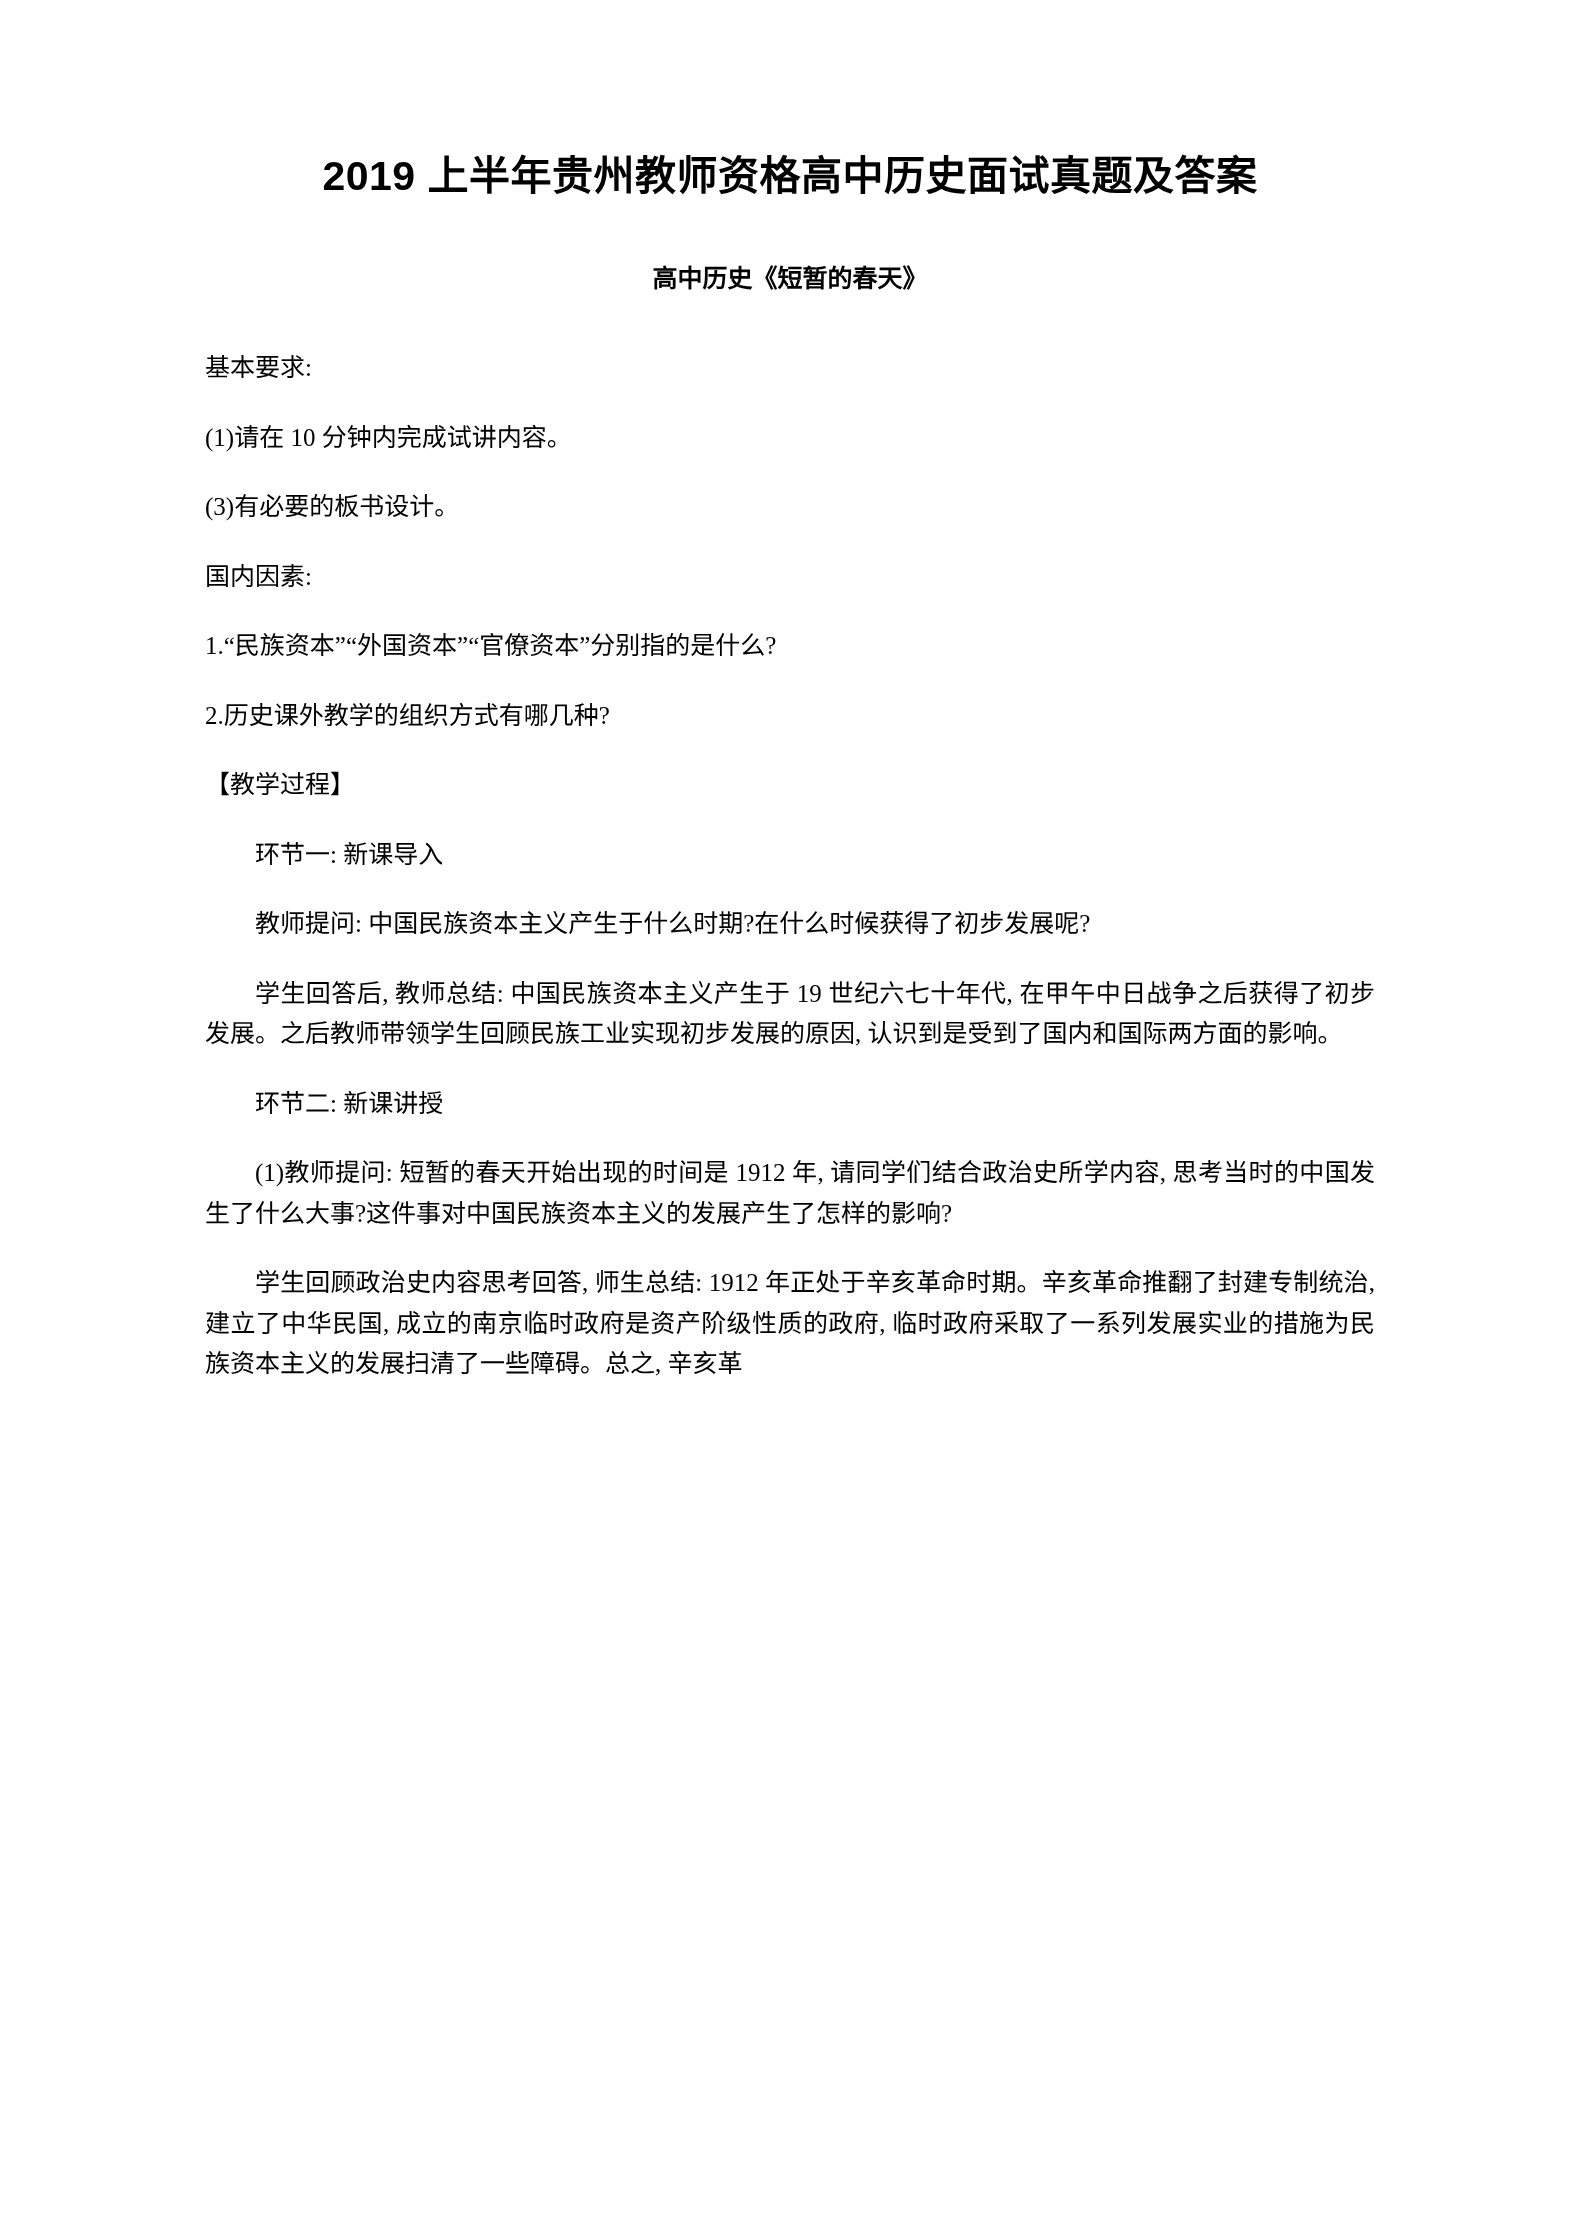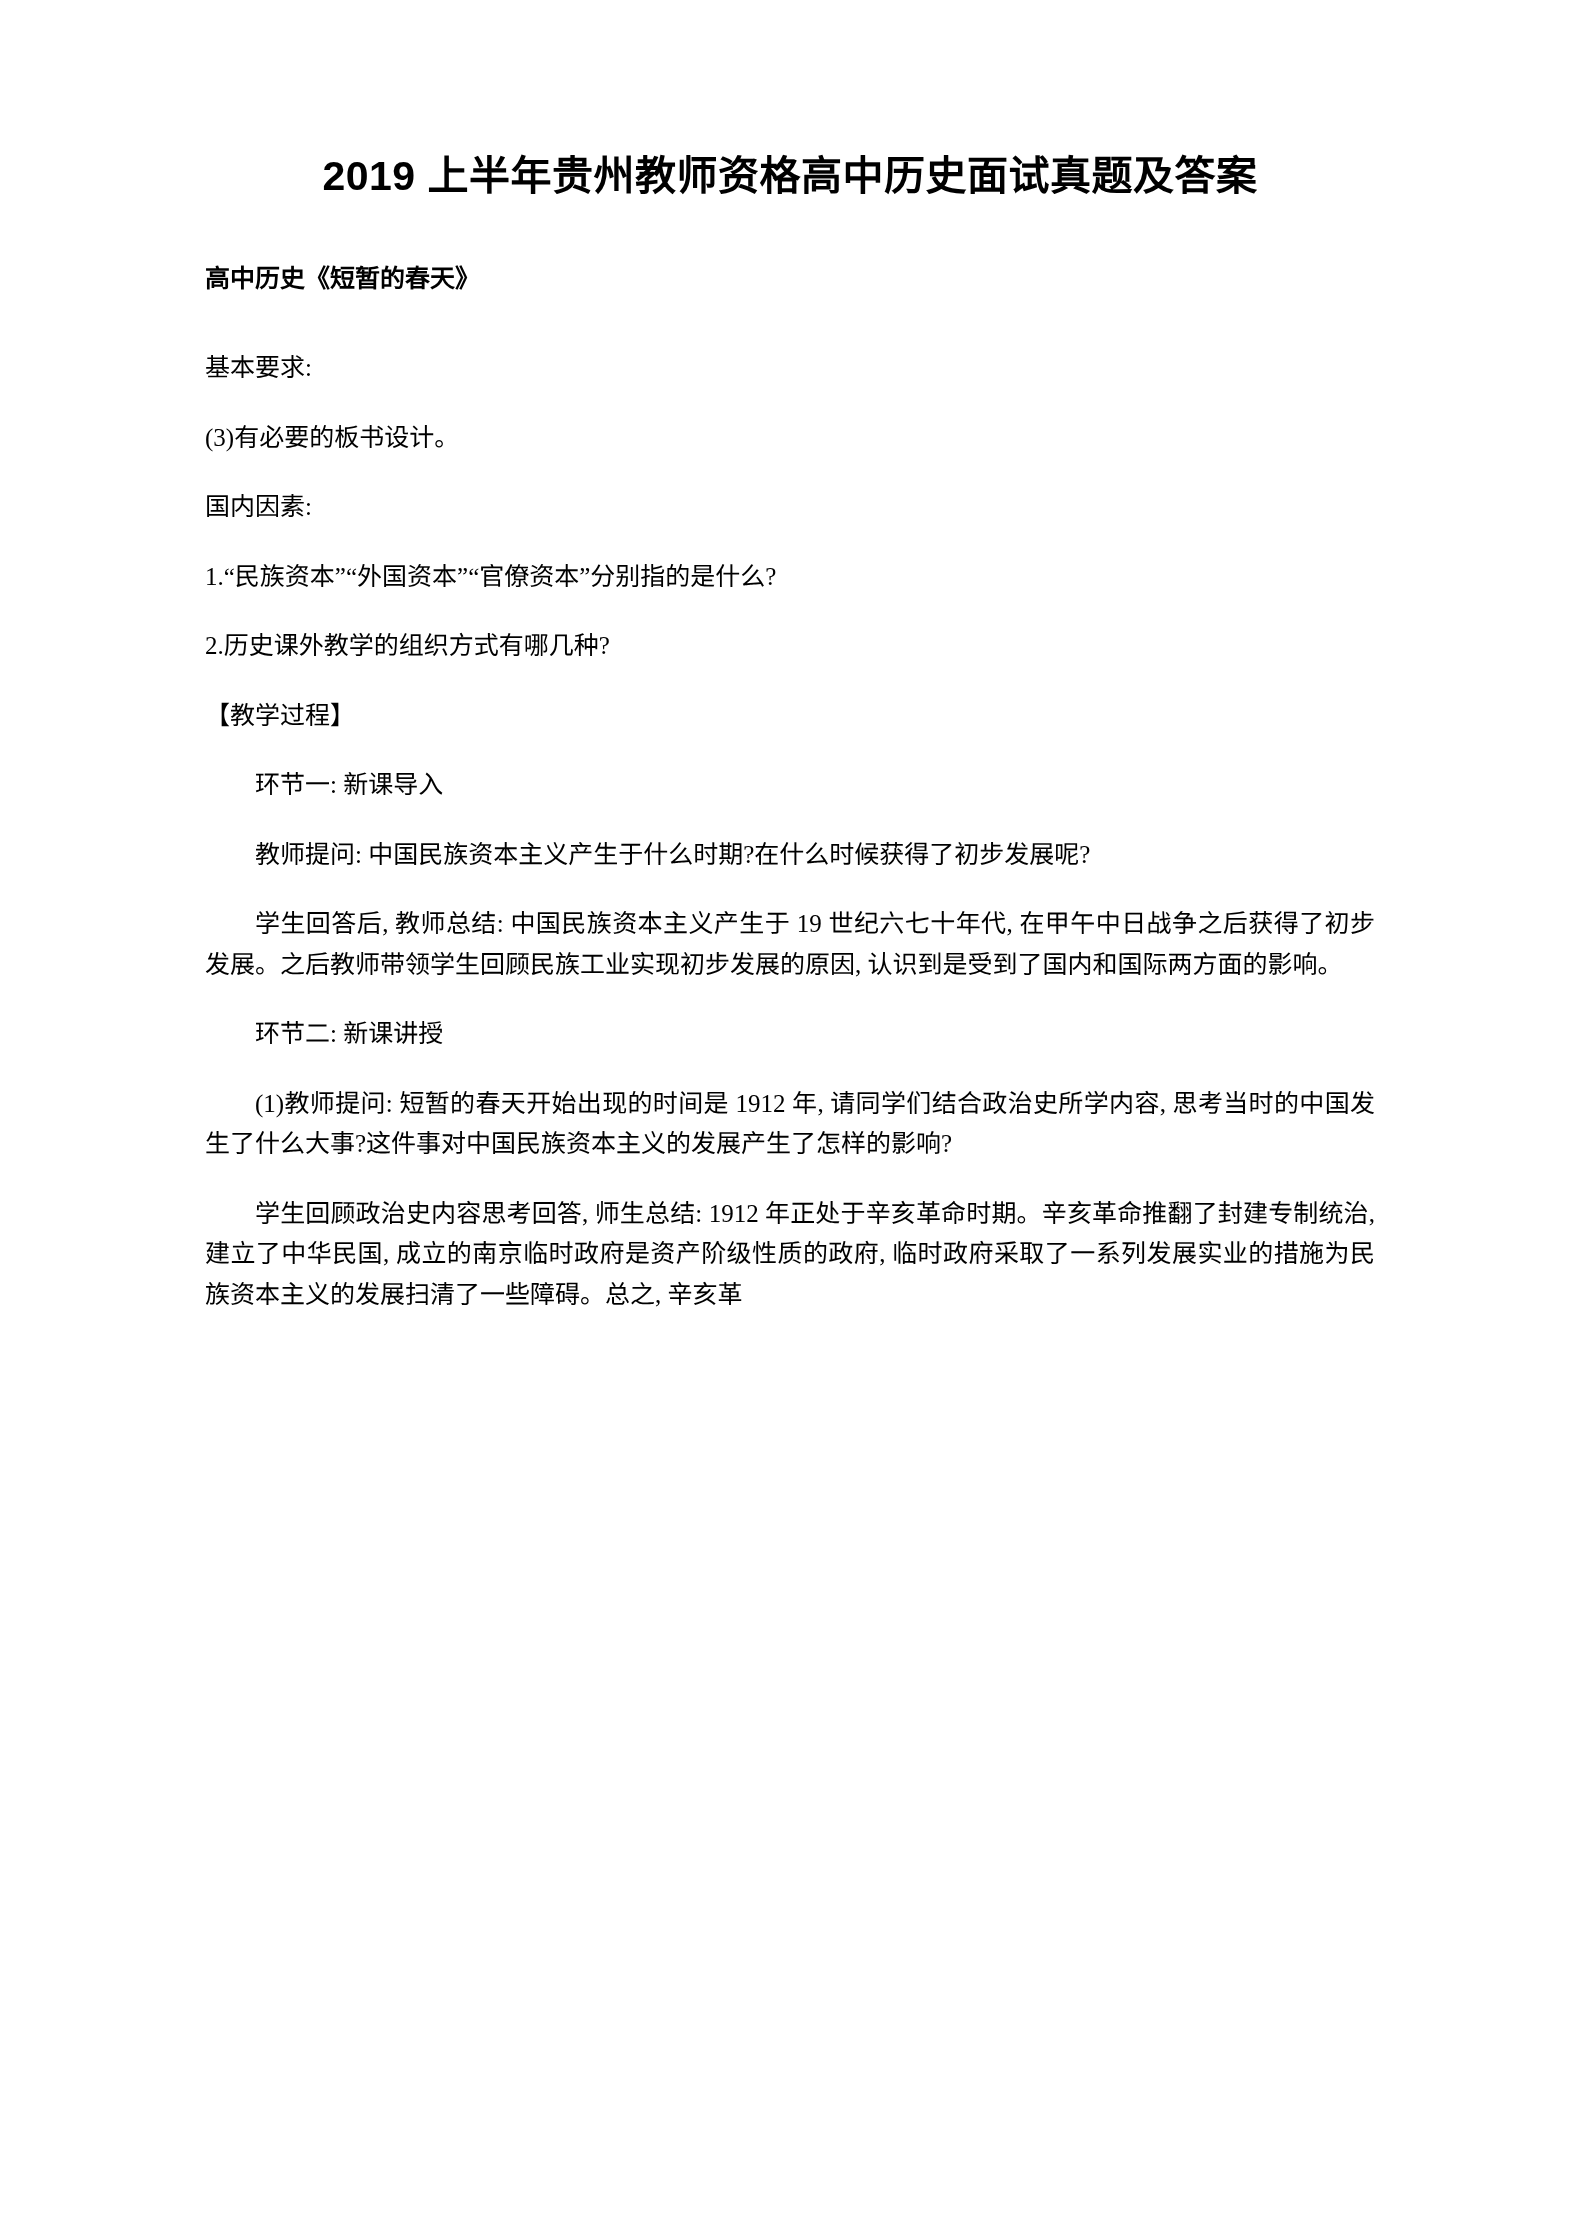--- a/index.html
+++ b/index.html
@@ -28,20 +28,21 @@
     font-size: 41px;
     text-align: center;
     letter-spacing: 0.5px;
     margin: 0 0 58px 0;
     line-height: 1.3;
   }
   .doc-subtitle {
     font-family: "Liberation Sans", "DejaVu Sans", sans-serif;
     font-weight: bold;
     font-size: 25px;
+    text-align: center;
     margin: 0 0 52px 0;
     line-height: 1.4;
   }
   p.para {
     font-size: 25px;
     line-height: 1.62;
     margin: 16px 0 29px 0;
     text-align: justify;
     text-justify: inter-ideograph;
   }
@@ -50,20 +51,21 @@
   }
 </style>
 </head>
 <body>
 
 <div class="page">
   <h1 class="doc-title">2019 上半年贵州教师资格高中历史面试真题及答案</h1>
   <h2 class="doc-subtitle">高中历史《短暂的春天》</h2>
 
   <p class="para">基本要求:</p>
+  <p class="para">(1)请在 10 分钟内完成试讲内容。</p>
   <p class="para">(3)有必要的板书设计。</p>
   <p class="para">国内因素:</p>
   <p class="para">1.“民族资本”“外国资本”“官僚资本”分别指的是什么?</p>
   <p class="para">2.历史课外教学的组织方式有哪几种?</p>
   <p class="para">【教学过程】</p>
   <p class="para indent">环节一: 新课导入</p>
   <p class="para indent">教师提问: 中国民族资本主义产生于什么时期?在什么时候获得了初步发展呢?</p>
   <p class="para indent">学生回答后, 教师总结: 中国民族资本主义产生于 19 世纪六七十年代, 在甲午中日战争之后获得了初步发展。之后教师带领学生回顾民族工业实现初步发展的原因, 认识到是受到了国内和国际两方面的影响。</p>
   <p class="para indent">环节二: 新课讲授</p>
   <p class="para indent">(1)教师提问: 短暂的春天开始出现的时间是 1912 年, 请同学们结合政治史所学内容, 思考当时的中国发生了什么大事?这件事对中国民族资本主义的发展产生了怎样的影响?</p>

